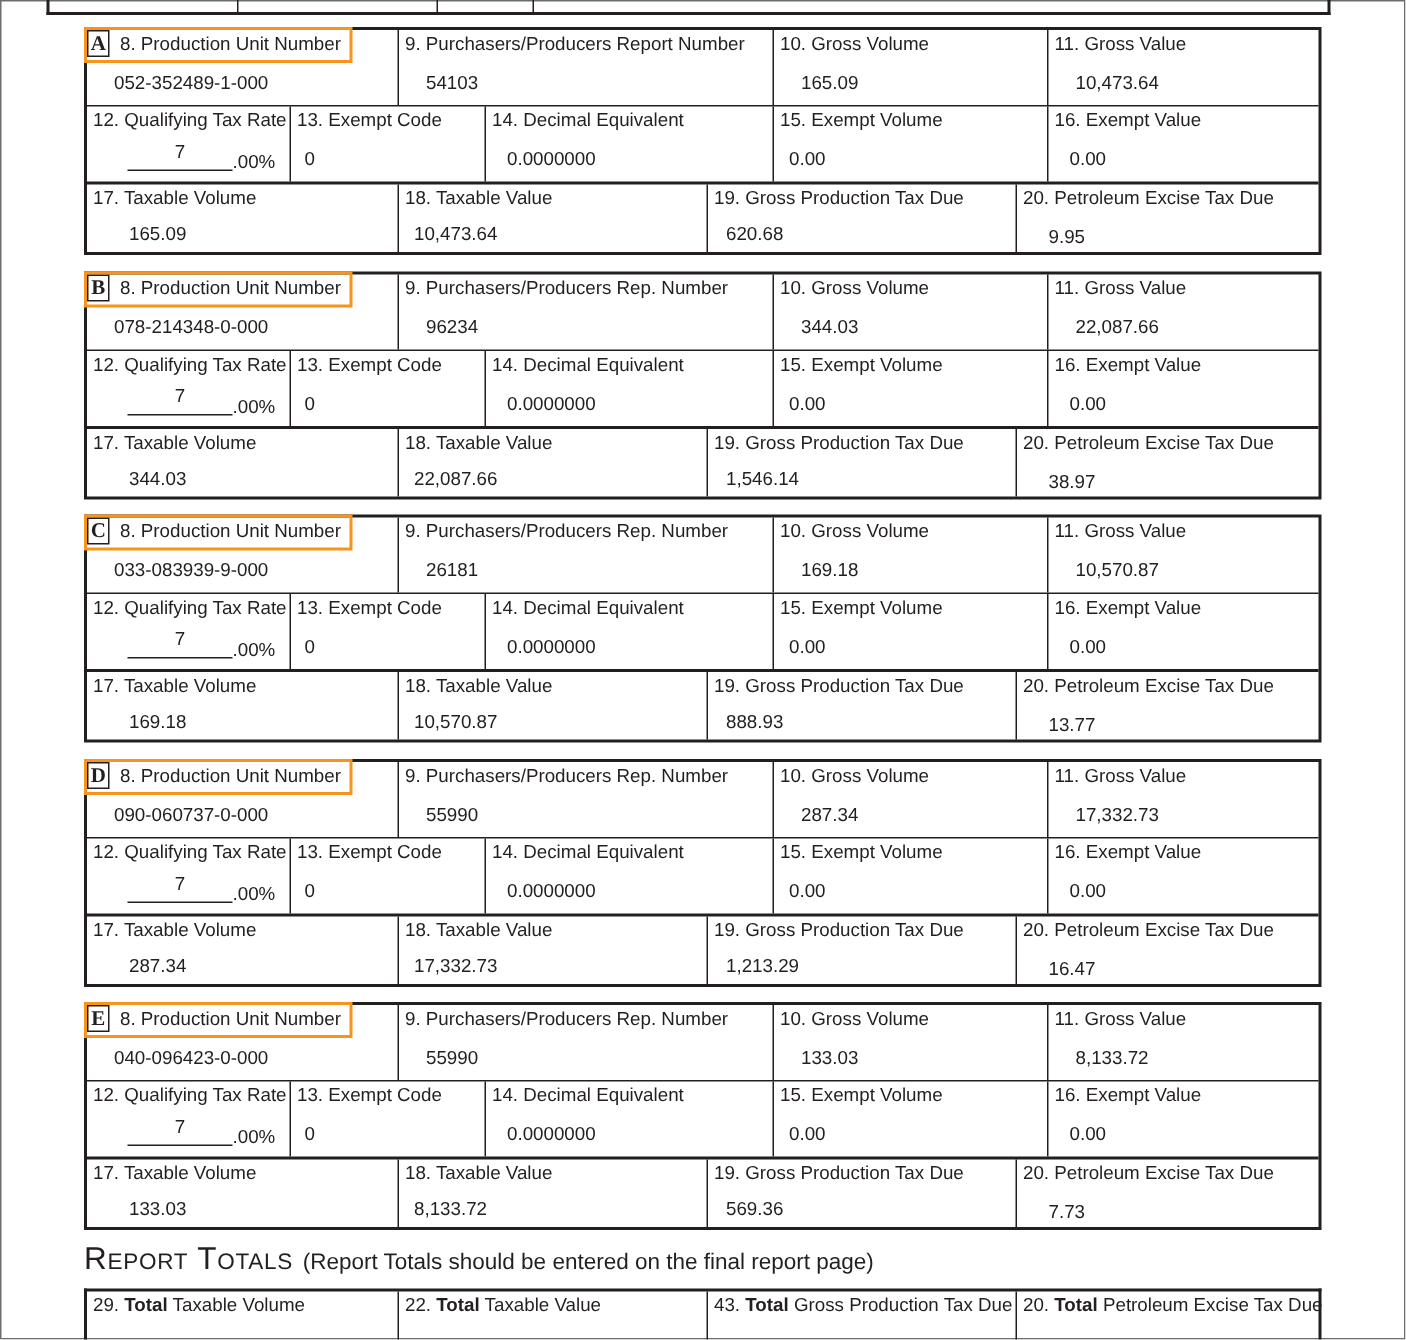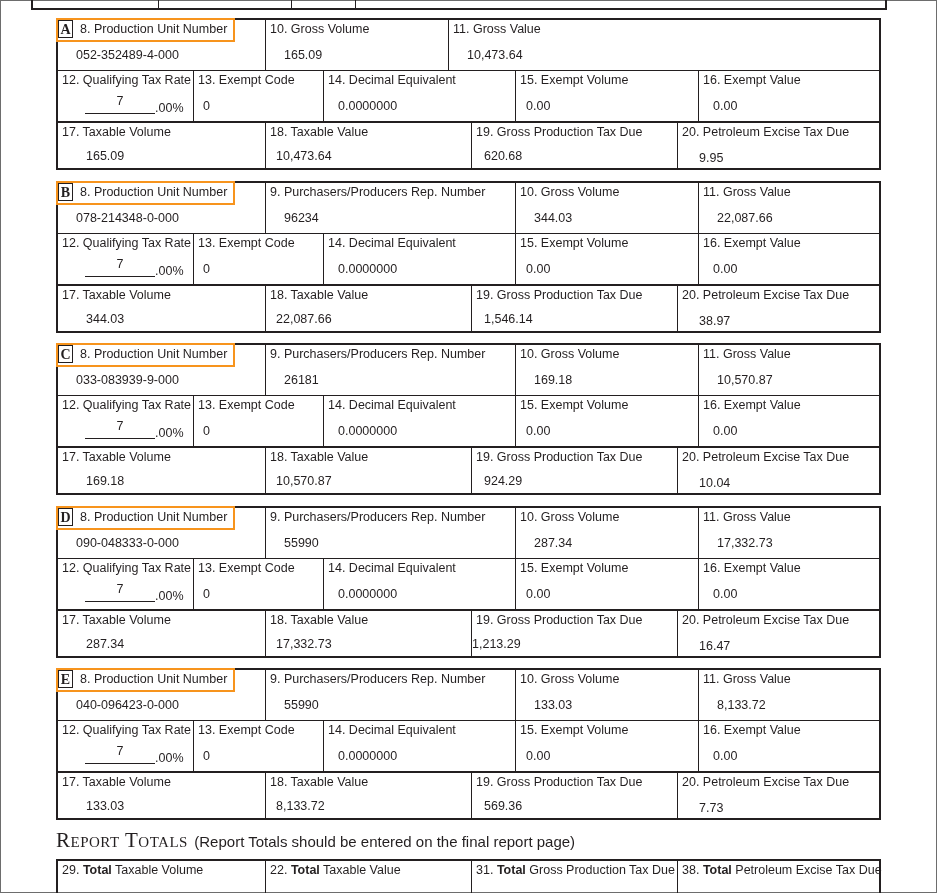--- a/index.html
+++ b/index.html
@@ -50,21 +50,21 @@
     .rate-line {
       position: absolute; left: 27px; top: 21px; width: 70px; height: 22px;
       border-bottom: 1px solid #231f20; box-sizing: border-box;
       text-align: center; font-size: 12.5px; line-height: 18px;
     }
     .rate-suffix { position: absolute; left: 97px; top: 30px; font-size: 12.5px; }
     .totals-title {
       position: absolute; left: 56px; top: 828px; font-size: 21px; white-space: nowrap;
       letter-spacing: 0.5px;
     }
-    .totals-title .sc { font-variant: small-caps; font-family: Liberation Serif, serif; }
+    .totals-title .sc { font-variant: small-caps; }
     .totals-title .note { font-size: 15px; letter-spacing: 0; }
     .totals {
       position: absolute; left: 56px; top: 859px; width: 825px; height: 40px;
       border: 2px solid #231f20; border-bottom: none; box-sizing: border-box; display: flex;
     }
     .totals .cell { height: 100%; }
     .totals .lbl b { font-weight: bold; }
   </style>
 </head>
 <body>
@@ -77,22 +77,26 @@
   <span class="v" style="left:322px"></span>
 
 </div>
 
 <div id="blocks">
   <div class="block" style="top: 18px;">
     <div class="row r1">
       <div class="cell" style="width:208px">
         <span class="letter-box">A</span>
         <span class="lbl" style="left:22px">8. Production Unit Number</span>
-        <span class="val">052-352489-4-000</span>
+        <span class="val">052-352489-1-000</span>
         <span class="hl" style="border-color: rgb(247, 148, 29);"></span>
+      </div>
+      <div class="cell" style="width:250px">
+        <span class="lbl">9. Purchasers/Producers Report Number</span>
+        <span class="val">54103</span>
       </div>
       <div class="cell" style="width:183px">
         <span class="lbl">10. Gross Volume</span>
         <span class="val">165.09</span>
       </div>
       <div class="cell" style="flex:1">
         <span class="lbl">11. Gross Value</span>
         <span class="val">10,473.64</span>
       </div>
     </div>
@@ -251,35 +255,35 @@
       <div class="cell" style="width:208px">
         <span class="lbl">17. Taxable Volume</span>
         <span class="val" style="left:28px">169.18</span>
       </div>
       <div class="cell" style="width:206px">
         <span class="lbl">18. Taxable Value</span>
         <span class="val" style="left:10px">10,570.87</span>
       </div>
       <div class="cell" style="width:206px">
         <span class="lbl">19. Gross Production Tax Due</span>
-        <span class="val" style="left:12px">924.29</span>
+        <span class="val" style="left:12px">888.93</span>
       </div>
       <div class="cell" style="flex:1">
         <span class="lbl">20. Petroleum Excise Tax Due</span>
-        <span class="val" style="left:21px;top:28px">10.04</span>
+        <span class="val" style="left:21px;top:28px">13.77</span>
       </div>
     </div>
   </div>
 
   <div class="block" style="top: 506px;">
     <div class="row r1">
       <div class="cell" style="width:208px">
         <span class="letter-box">D</span>
         <span class="lbl" style="left:22px">8. Production Unit Number</span>
-        <span class="val">090-048333-0-000</span>
+        <span class="val">090-060737-0-000</span>
         <span class="hl" style="border-color: rgb(247, 148, 29);"></span>
       </div>
       <div class="cell" style="width:250px">
         <span class="lbl">9. Purchasers/Producers Rep. Number</span>
         <span class="val">55990</span>
       </div>
       <div class="cell" style="width:183px">
         <span class="lbl">10. Gross Volume</span>
         <span class="val">287.34</span>
       </div>
@@ -315,21 +319,21 @@
       <div class="cell" style="width:208px">
         <span class="lbl">17. Taxable Volume</span>
         <span class="val" style="left:28px">287.34</span>
       </div>
       <div class="cell" style="width:206px">
         <span class="lbl">18. Taxable Value</span>
         <span class="val" style="left:10px">17,332.73</span>
       </div>
       <div class="cell" style="width:206px">
         <span class="lbl">19. Gross Production Tax Due</span>
-        <span class="val" style="left:0">1,213.29</span>
+        <span class="val" style="left:12px">1,213.29</span>
       </div>
       <div class="cell" style="flex:1">
         <span class="lbl">20. Petroleum Excise Tax Due</span>
         <span class="val" style="left:21px;top:28px">16.47</span>
       </div>
     </div>
   </div>
 
   <div class="block" style="top: 668px;">
     <div class="row r1">
@@ -402,18 +406,18 @@
 </div>
 
 <div class="totals">
   <div class="cell" style="width:208px">
     <span class="lbl"><span>29.</span> <b>Total</b> <span>Taxable Volume</span></span>
   </div>
   <div class="cell" style="width:206px">
     <span class="lbl"><span>22.</span> <b>Total</b> <span>Taxable Value</span></span>
   </div>
   <div class="cell" style="width:206px">
-    <span class="lbl"><span>31.</span> <b>Total</b> <span>Gross Production Tax Due</span></span>
+    <span class="lbl"><span>43.</span> <b>Total</b> <span>Gross Production Tax Due</span></span>
   </div>
   <div class="cell" style="flex:1">
-    <span class="lbl"><span>38.</span> <b>Total</b> <span>Petroleum Excise Tax Due</span></span>
+    <span class="lbl"><span>20.</span> <b>Total</b> <span>Petroleum Excise Tax Due</span></span>
   </div>
 </div>
 
 </body></html>

